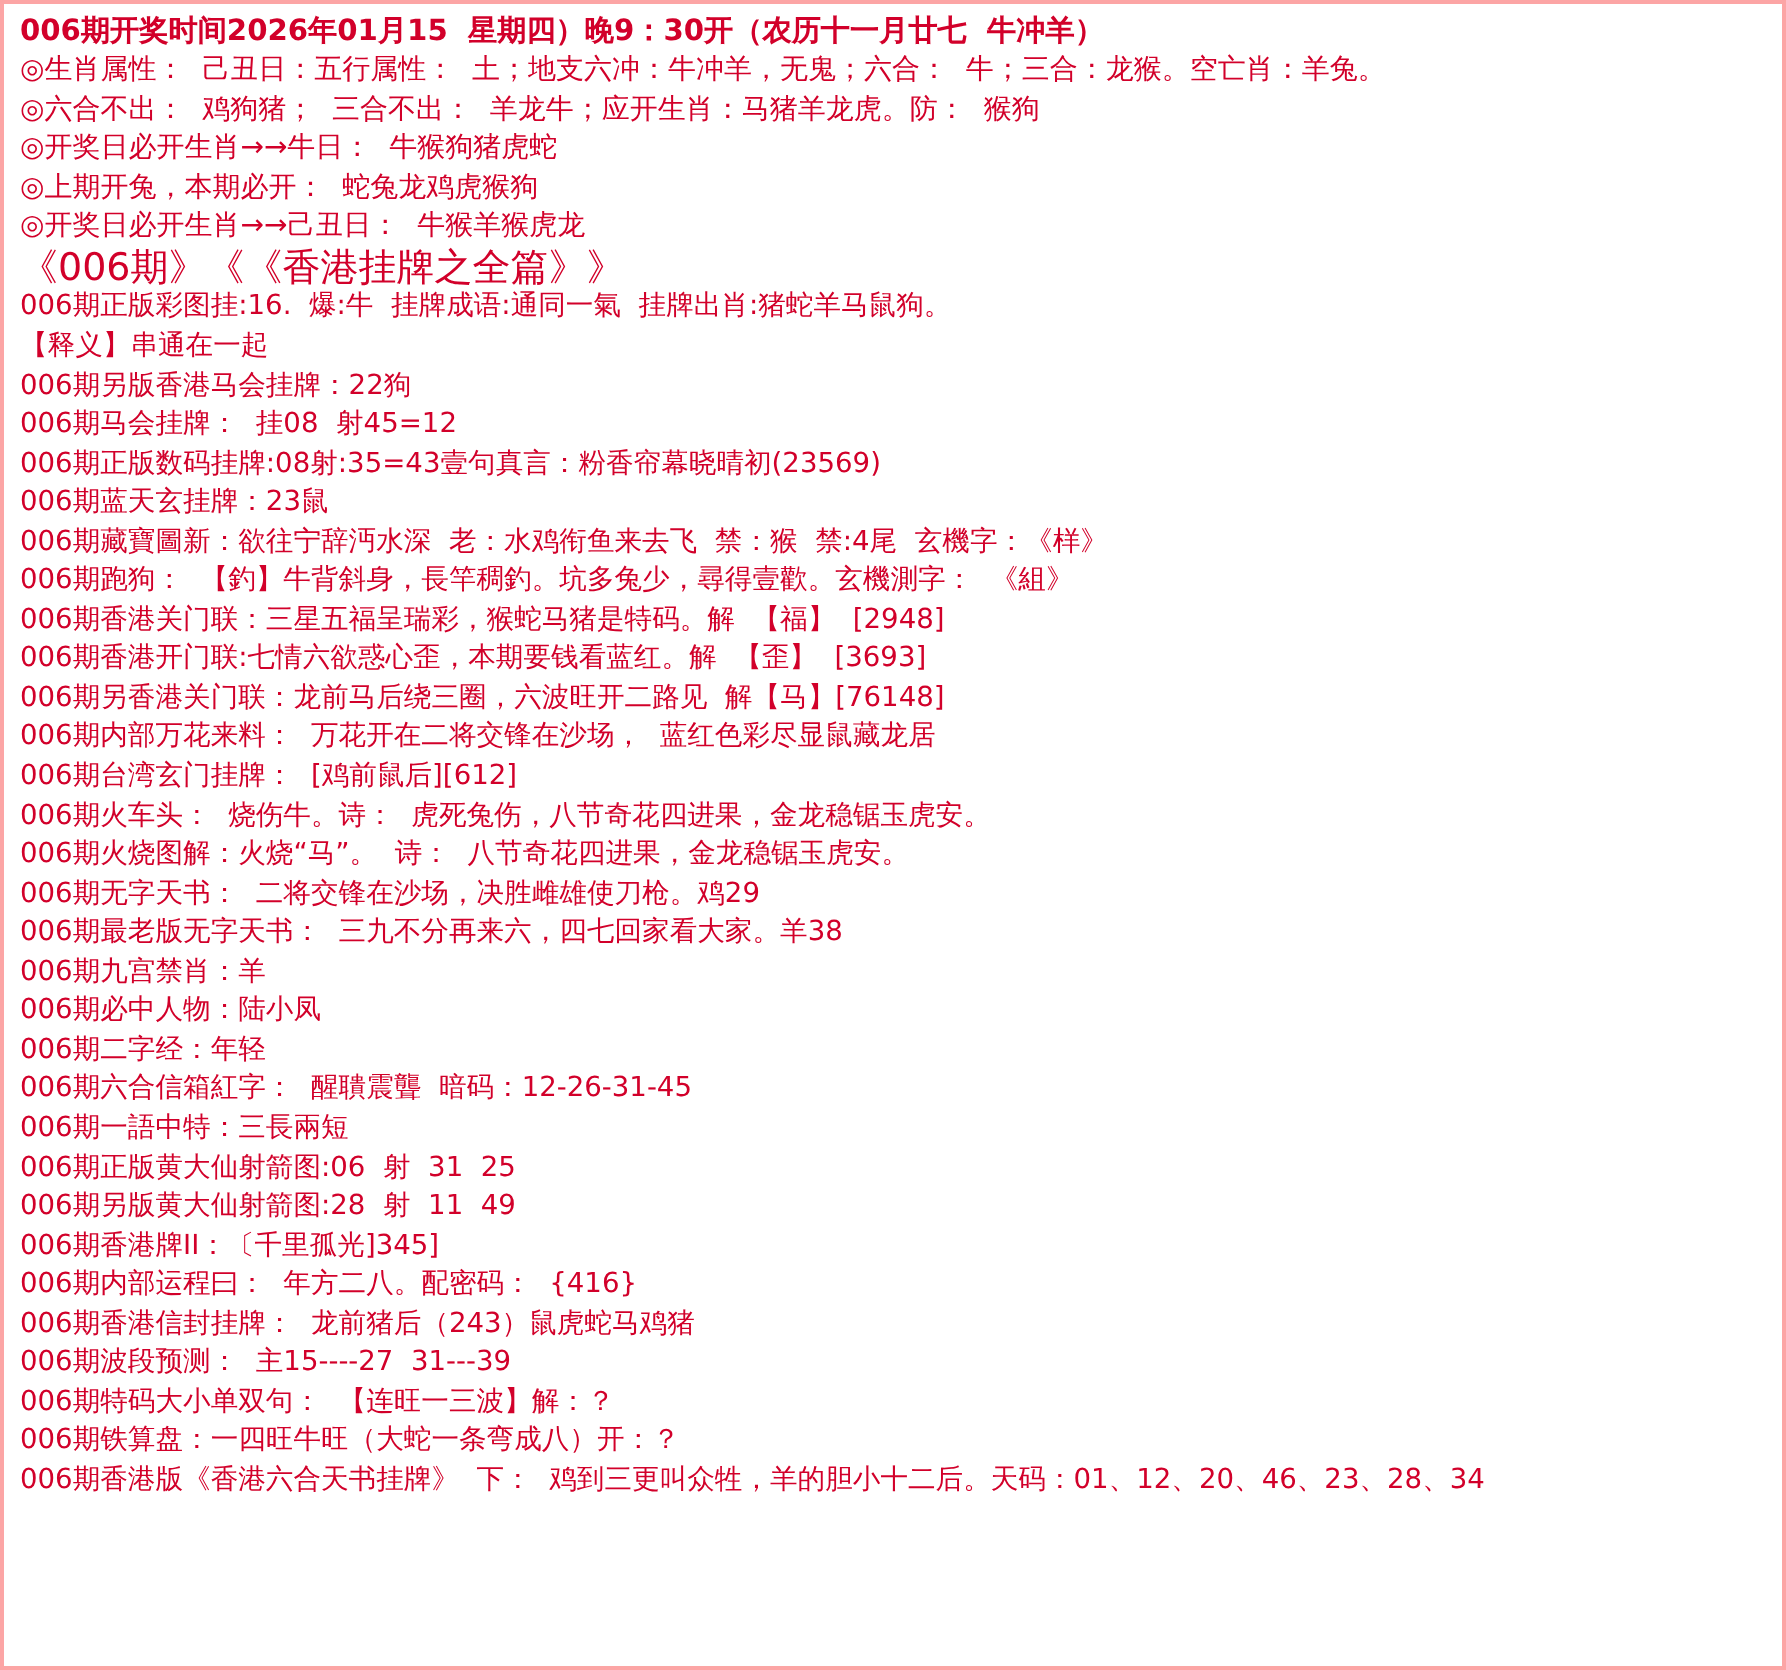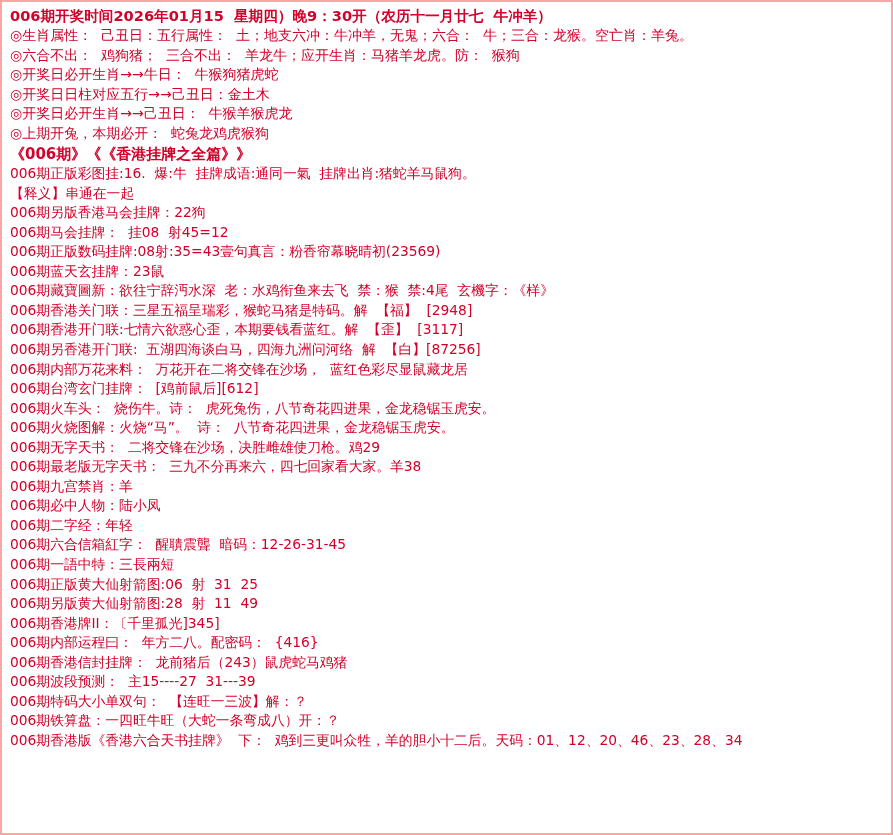--- a/index.html
+++ b/index.html
@@ -30,56 +30,56 @@
   .line.head {
     font-size: 14.6px;
     line-height: 20px;
     font-weight: bold;
   }
   .line.bullet {
     font-size: 14px;
     line-height: 19.6px;
   }
   .line.title {
-    font-size: 15px;
+    font-size: 19px;
     line-height: 20.5px;
-    font-weight: bold;
+    font-weight: normal;
   }
   .line.body {
     font-size: 13.8px;
     line-height: 19.55px;
   }
 </style>
 </head>
 <body>
 
 <div id="page">
   <div class="inner">
 
     <div class="line head">006期开奖时间2026年01月15  星期四）晚9：30开（农历十一月廿七  牛冲羊）</div>
 
     <div class="line bullet">◎生肖属性：  己丑日：五行属性：  土；地支六冲：牛冲羊，无鬼；六合：  牛；三合：龙猴。空亡肖：羊兔。</div>
     <div class="line bullet">◎六合不出：  鸡狗猪；  三合不出：  羊龙牛；应开生肖：马猪羊龙虎。防：  猴狗</div>
     <div class="line bullet">◎开奖日必开生肖→→牛日：  牛猴狗猪虎蛇</div>
-    <div class="line bullet">◎开奖日日柱对应五行→→己丑日：金土木</div>
+    <div class="line bullet">◎上期开兔，本期必开：  蛇兔龙鸡虎猴狗</div>
     <div class="line bullet">◎开奖日必开生肖→→己丑日：  牛猴羊猴虎龙</div>
-    <div class="line bullet">◎上期开兔，本期必开：  蛇兔龙鸡虎猴狗</div>
 
     <div class="line title">《006期》《《香港挂牌之全篇》》</div>
 
     <div class="line body">006期正版彩图挂:16.  爆:牛  挂牌成语:通同一氣  挂牌出肖:猪蛇羊马鼠狗。</div>
     <div class="line body">【释义】串通在一起</div>
     <div class="line body">006期另版香港马会挂牌：22狗</div>
     <div class="line body">006期马会挂牌：  挂08  射45=12</div>
     <div class="line body">006期正版数码挂牌:08射:35=43壹句真言：粉香帘幕晓晴初(23569)</div>
     <div class="line body">006期蓝天玄挂牌：23鼠</div>
     <div class="line body">006期藏寶圖新：欲往宁辞沔水深  老：水鸡衔鱼来去飞  禁：猴  禁:4尾  玄機字：《样》</div>
+    <div class="line body">006期跑狗：  【釣】牛背斜身，長竿稠釣。坑多兔少，尋得壹歡。玄機測字：  《組》</div>
     <div class="line body">006期香港关门联：三星五福呈瑞彩，猴蛇马猪是特码。解  【福】  [2948]</div>
-    <div class="line body">006期香港开门联:七情六欲惑心歪，本期要钱看蓝红。解  【歪】  [3117]</div>
-    <div class="line body">006期另香港开门联:  五湖四海谈白马，四海九洲问河络  解  【白】[87256]</div>
+    <div class="line body">006期香港开门联:七情六欲惑心歪，本期要钱看蓝红。解  【歪】  [3693]</div>
+    <div class="line body">006期另香港关门联：龙前马后绕三圈，六波旺开二路见  解【马】[76148]</div>
     <div class="line body">006期内部万花来料：  万花开在二将交锋在沙场，  蓝红色彩尽显鼠藏龙居</div>
     <div class="line body">006期台湾玄门挂牌：  [鸡前鼠后][612]</div>
     <div class="line body">006期火车头：  烧伤牛。诗：  虎死兔伤，八节奇花四进果，金龙稳锯玉虎安。</div>
     <div class="line body">006期火烧图解：火烧“马”。  诗：  八节奇花四进果，金龙稳锯玉虎安。</div>
     <div class="line body">006期无字天书：  二将交锋在沙场，决胜雌雄使刀枪。鸡29</div>
     <div class="line body">006期最老版无字天书：  三九不分再来六，四七回家看大家。羊38</div>
     <div class="line body">006期九宫禁肖：羊</div>
     <div class="line body">006期必中人物：陆小凤</div>
     <div class="line body">006期二字经：年轻</div>
     <div class="line body">006期六合信箱紅字：  醒聵震聾  暗码：12-26-31-45</div>

